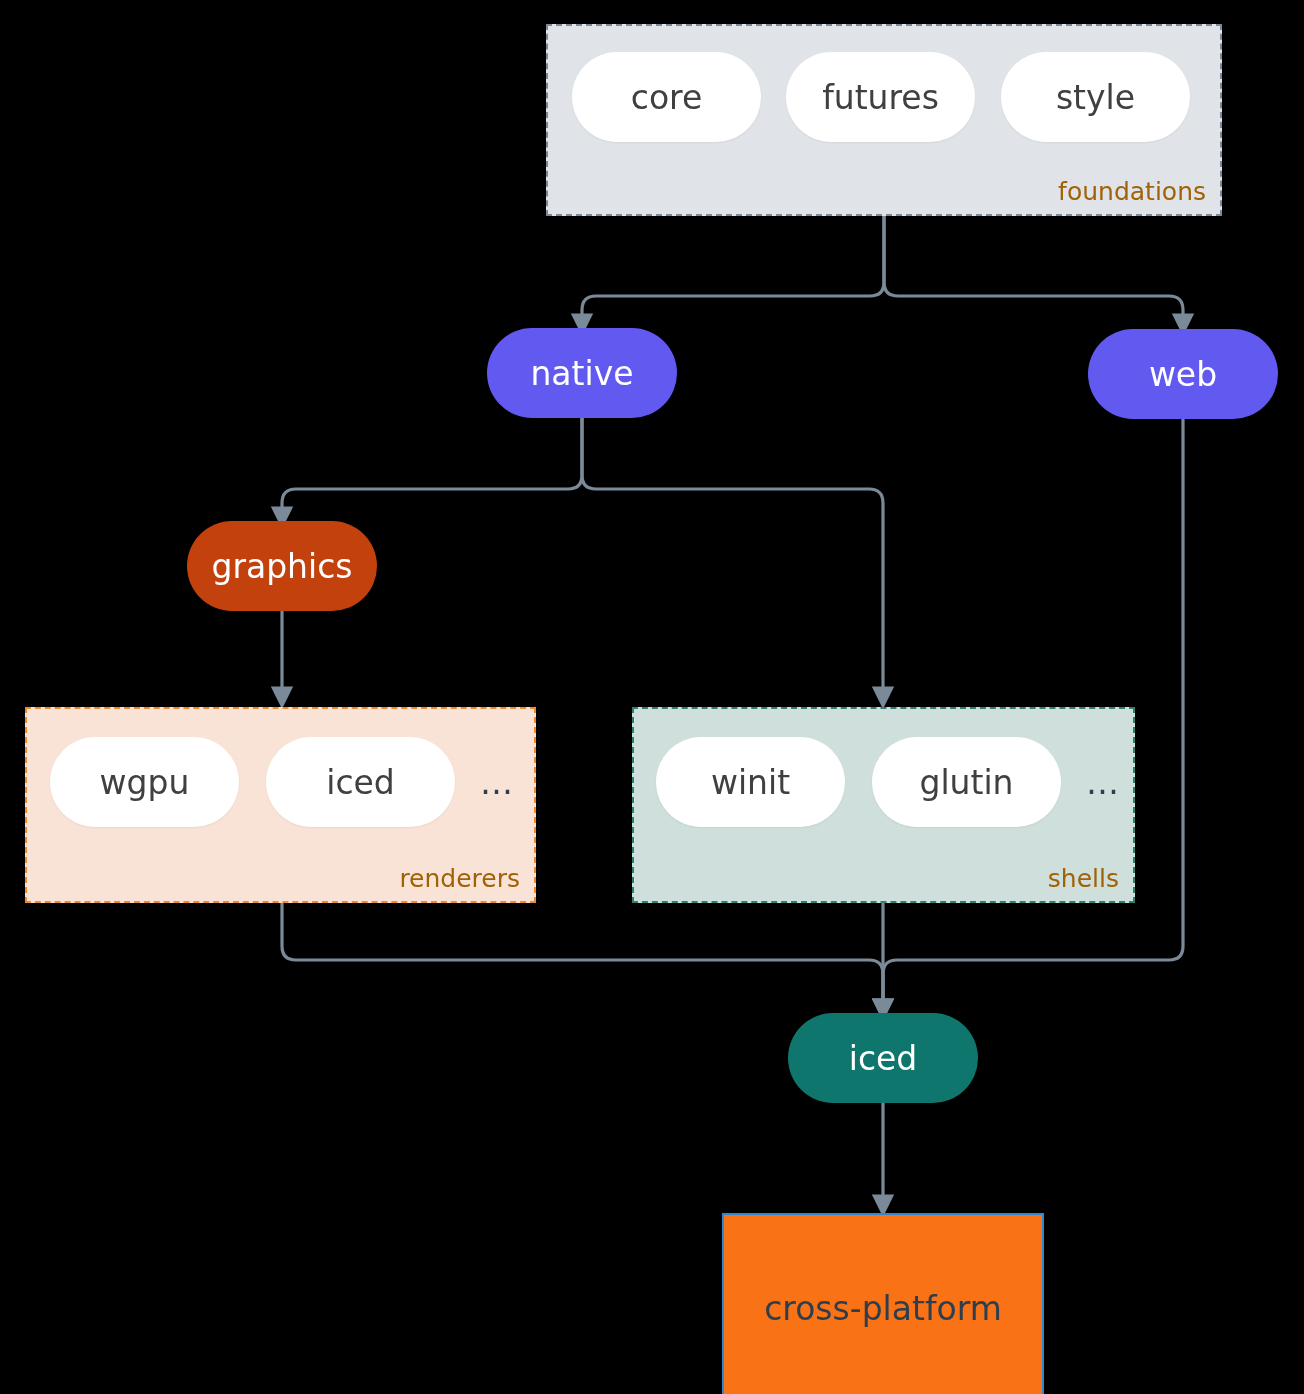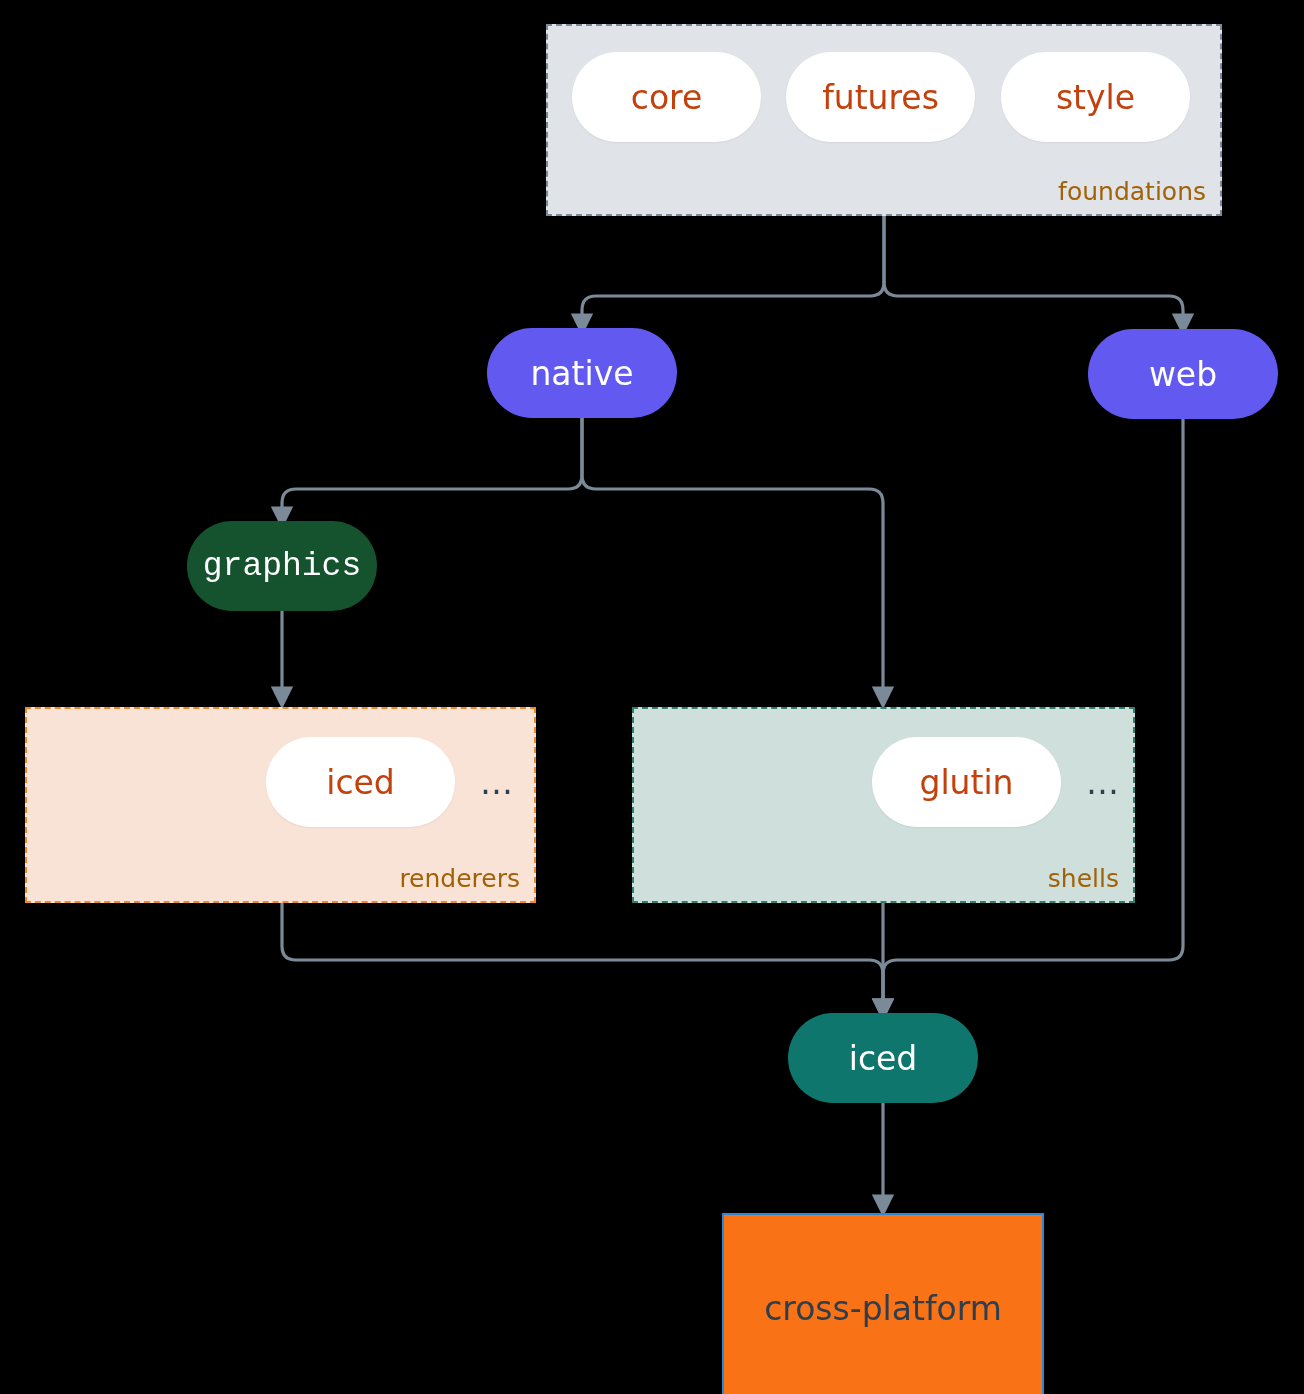--- a/index.html
+++ b/index.html
@@ -44,21 +44,21 @@
   
   .pill {
     position: absolute;
     box-sizing: border-box;
     background: #ffffff;
     border-radius: 999px;
     display: flex;
     align-items: center;
     justify-content: center;
     font-size: 33px;
-    color: #c2410c;
+    color: #404040;
     white-space: nowrap;
     box-shadow: 0 1px 2px rgba(0,0,0,0.06);
   }
   .ellipsis {
     position: absolute;
     font-size: 33px;
     color: #2f3e4d;
     letter-spacing: 1px;
     line-height: 1;
     display: flex;
@@ -141,36 +141,42 @@
       <span>futures</span>
     </div>
 
     <div class="stadium" style="left:1088px; top:329px; width:190px; height:90px; background:#6159f0;">
       <span>web</span>
     </div>
     <div class="stadium" style="left:487px; top:328px; width:190px; height:90px; background:#6159f0;">
       <span>native</span>
     </div>
 
-    <div class="stadium" style="left:187px; top:521px; width:190px; height:90px; background:#14532d;font-family:Liberation Mono, monospace;">
+    <div class="stadium" style="left:187px; top:521px; width:190px; height:90px; background:#c2410c;">
       <span>graphics</span>
     </div>
 
     <div class="group" style="left:25px; top:707px; width:511px; height:196px; background:#f9e3d6; border-color:#f08a2e;">
       <div class="group-label">renderers</div>
+    </div>
+    <div class="pill" style="left:50px; top:737px; width:189px; height:90px;">
+      <span>wgpu</span>
     </div>
     <div class="pill" style="left:266px; top:737px; width:189px; height:90px;">
       <span>iced</span>
     </div>
     <div class="ellipsis" style="left:480px; top:765px; width:40px; height:34px;">
       <span>…</span>
     </div>
 
     <div class="group" style="left:632px; top:707px; width:503px; height:196px; background:#cfe0dc; border-color:#2f8070;">
       <div class="group-label">shells</div>
+    </div>
+    <div class="pill" style="left:656px; top:737px; width:189px; height:90px;">
+      <span>winit</span>
     </div>
     <div class="pill" style="left:872px; top:737px; width:189px; height:90px;">
       <span>glutin</span>
     </div>
     <div class="ellipsis" style="left:1086px; top:765px; width:40px; height:34px;">
       <span>…</span>
     </div>
 
     <div class="stadium" style="left:788px; top:1013px; width:190px; height:90px; background:#0f766e;">
       <span>iced</span>

